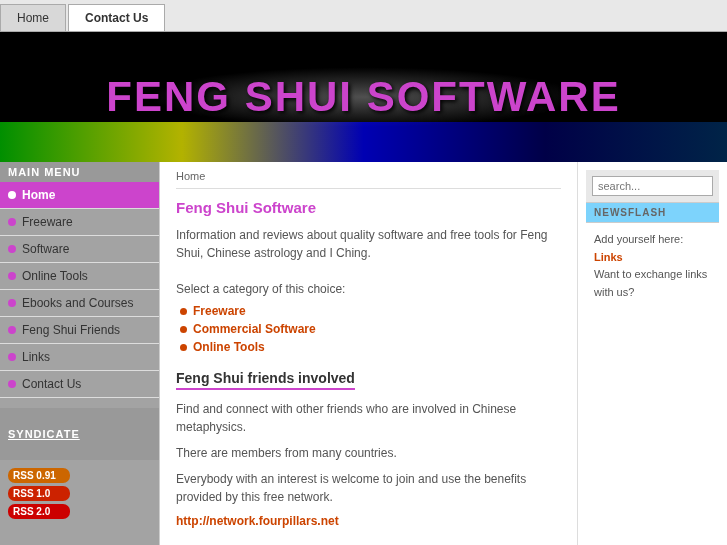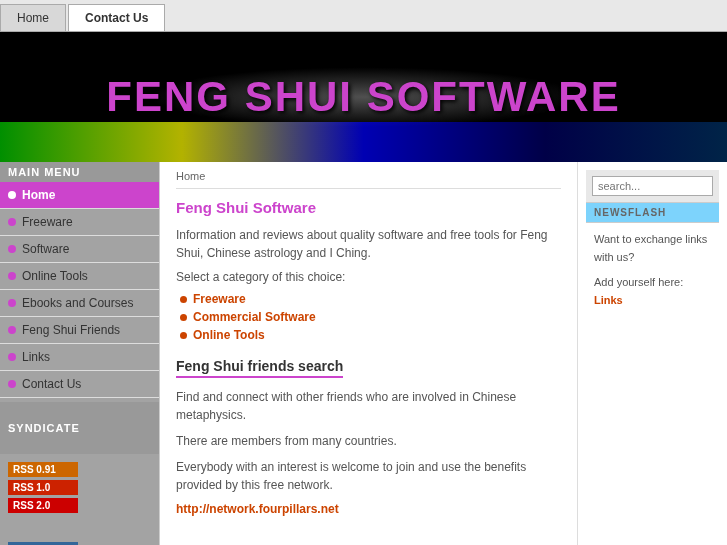--- a/index.html
+++ b/index.html
@@ -54,38 +54,38 @@
     #main-layout { display: flex; }
 
     
     #sidebar { width: 160px; min-width: 160px; background: #a3a3a3; border-right: 1px solid #ccc; }
 
     #sidebar-menu-title { background: #999; color: #fff; padding: 4px 8px; font-weight: bold; font-size: 11px; letter-spacing: 1px; }
     .sidebar-item { display: flex; align-items: center; padding: 6px 8px; border-bottom: 1px solid #ddd; cursor: pointer; color: #333; }
     .sidebar-item.active { background: #cc44cc; color: #fff; font-weight: bold; }
     .sidebar-item .bullet { width: 8px; height: 8px; border-radius: 50%; background: #cc44cc; display: inline-block; margin-right: 6px; flex-shrink: 0; }
     .sidebar-item.active .bullet { background: #fff; }
-    #syndicate-title { background: #999; color: #fff; padding: 20px 8px; font-weight: bold; font-size: 11px; letter-spacing: 1px; margin-top: 4px; }
+    #syndicate-title { background: #999; color: #fff; padding: 20px 8px; font-weight: bold; font-size: 11px; letter-spacing: 1px; margin-top: 10px; text-decoration: underline; }
     #syndicate-badges { padding: 8px; display: flex; flex-direction: column; gap: 3px; }
-    .badge { display: inline-block; padding: 2px 5px; font-size: 10px; font-weight: bold; color: #fff; border-radius: 0; cursor: pointer; width: 70px; }
+    .badge { display: inline-block; padding: 2px 5px; font-size: 10px; font-weight: bold; color: #fff; border-radius: 7px; cursor: pointer; width: 62px; }
     .badge-orange { background: #cc6600; }
     .badge-red1 { background: #cc2200; }
     .badge-red2 { background: #cc0000; }
     .badge-atom { background: #336699; margin-top: 26px; }
     .badge-opml { background: #666; }
 
     
     #content-area { flex: 1; display: flex; }
 
     #main-content { flex: 1; padding: 8px 16px; }
     #breadcrumb { color: #666; font-size: 11px; padding-bottom: 6px; border-bottom: 1px solid #ddd; margin-bottom: 10px; }
 
     #page-heading { color: #cc44cc; font-size: 15px; font-weight: bold; margin-bottom: 10px; }
 
-    #page-description { color: #555; font-size: 12px; margin-bottom: 8px; line-height: 1.5; }
+    #page-description { color: #555; font-size: 12px; margin-bottom: 20px; line-height: 1.5; }
     #category-label { color: #555; font-size: 12px; margin-bottom: 6px; }
 
     .cat-list { list-style: none; margin-bottom: 14px; padding-left: 4px; }
     .cat-list li { padding: 2px 0; display: flex; align-items: center; }
     .cat-bullet { width: 7px; height: 7px; border-radius: 50%; background: #cc4400; display: inline-block; margin-right: 6px; }
     .cat-link { color: #cc4400; text-decoration: none; font-weight: bold; font-size: 12px; }
 
     #friends-heading { font-size: 14px; font-weight: bold; color: #333; border-bottom: 2px solid #cc44cc; padding-bottom: 2px; margin-bottom: 10px; display: inline-block; }
 
     #friends-desc1, #friends-desc2, #friends-desc3 { color: #555; font-size: 12px; margin-bottom: 8px; line-height: 1.5; }
@@ -185,40 +185,40 @@
           <li>
             <span class="cat-bullet"></span>
             <a class="cat-link">Commercial Software</a>
           </li>
           <li>
             <span class="cat-bullet"></span>
             <a class="cat-link">Online Tools</a>
           </li>
         </ul>
 
-        <div id="friends-heading">Feng Shui friends search</div>
+        <div id="friends-heading">Feng Shui friends involved</div>
 
         <p id="friends-desc1">Find and connect with other friends who are involved in Chinese metaphysics.</p>
         <p id="friends-desc2">There are members from many countries.</p>
         <p id="friends-desc3">Everybody with an interest is welcome to join and use the benefits provided by this free network.</p>
 
         <a id="network-link">http://network.fourpillars.net</a>
       </div>
 
       <div id="right-sidebar">
         <div id="search-bar">
           <input id="search-input" type="text" placeholder="search..." style="">
         </div>
         <div id="newsflash-title">NEWSFLASH</div>
         <div id="newsflash-content">
-          <p style="margin-bottom:8px;">Want to exchange links with us?</p>
           <p>
             <span>Add yourself here:</span>
             <a id="newsflash-link" class="newsflash-link">Links</a>
           </p>
+          <p style="margin-bottom:8px;">Want to exchange links with us?</p>
         </div>
       </div>
 
     </div>
   </div>
 
   <div id="footer">
     
     
   </div>

